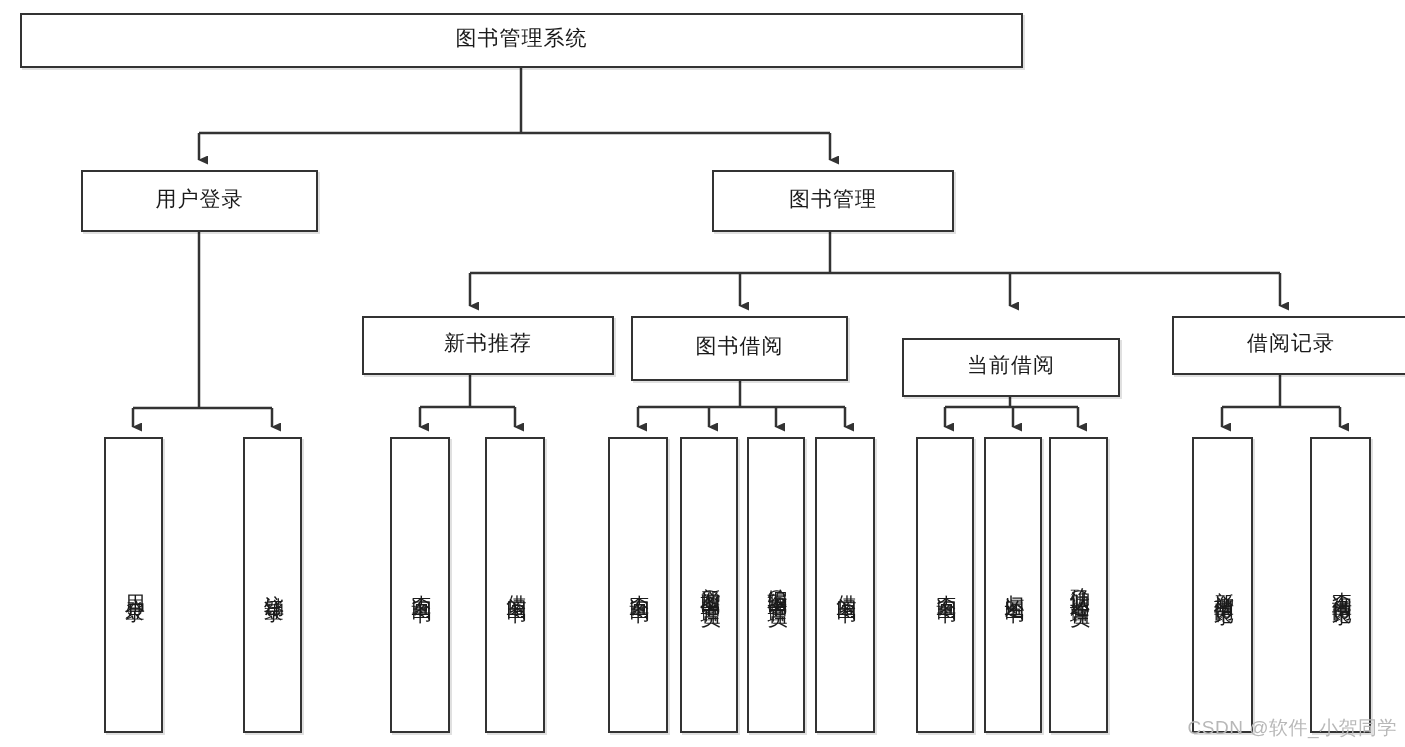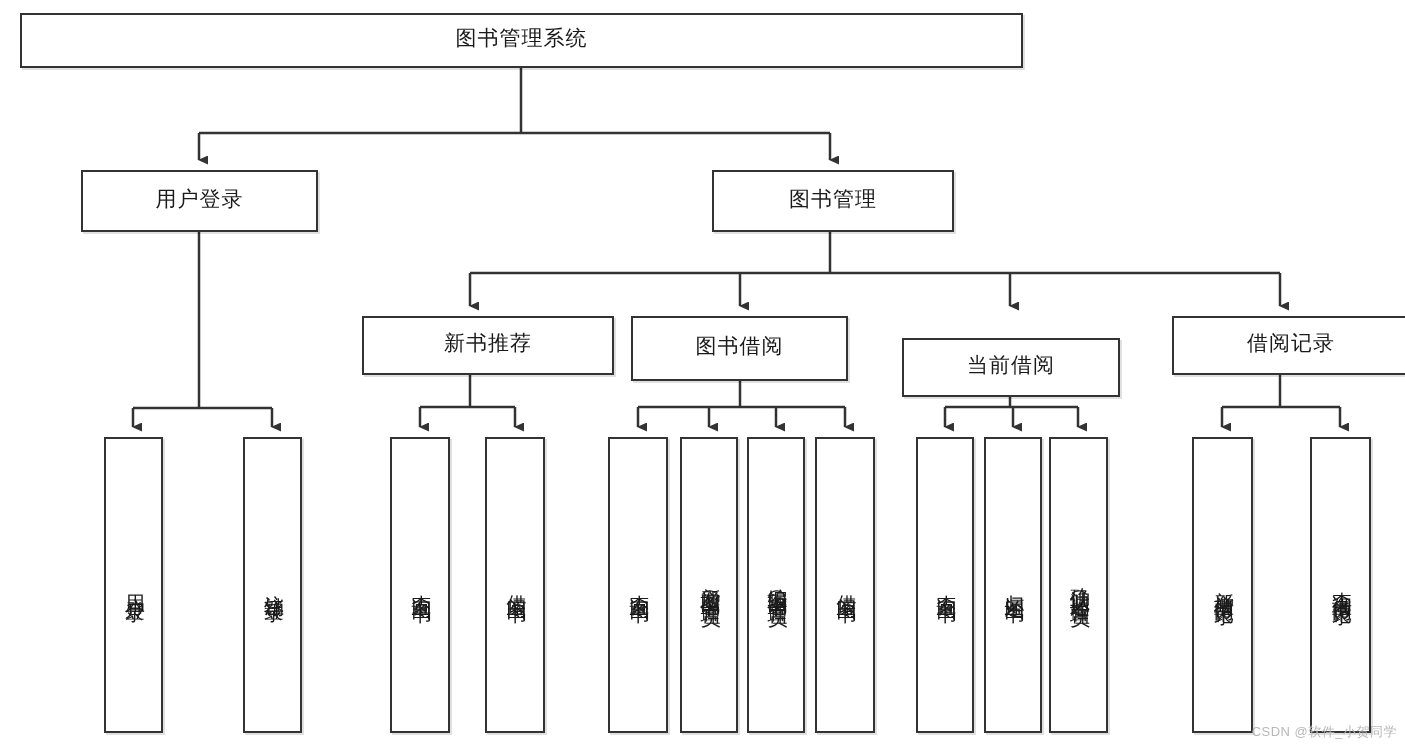--- a/index.html
+++ b/index.html
@@ -50,21 +50,21 @@
     font-size: 20px;
     letter-spacing: 3px;
     line-height: 1.0;
     white-space: nowrap;
   }
   .watermark {
     position: absolute;
     right: 8px;
     bottom: 6px;
     color: #b8b8b8;
-    font-size: 13px;
+    font-size: 19px;
     letter-spacing: 0.5px;
     white-space: nowrap;
     user-select: none;
   }
 </style>
 </head>
 <body>
 
 <div id="canvas">
 

